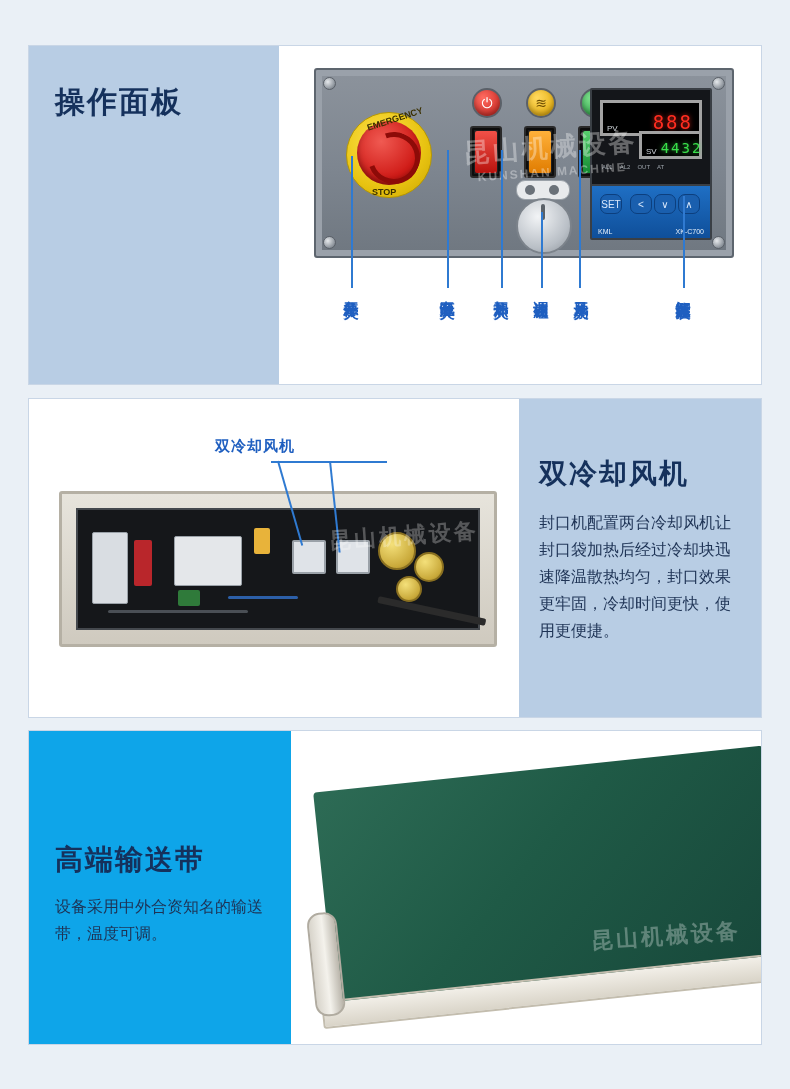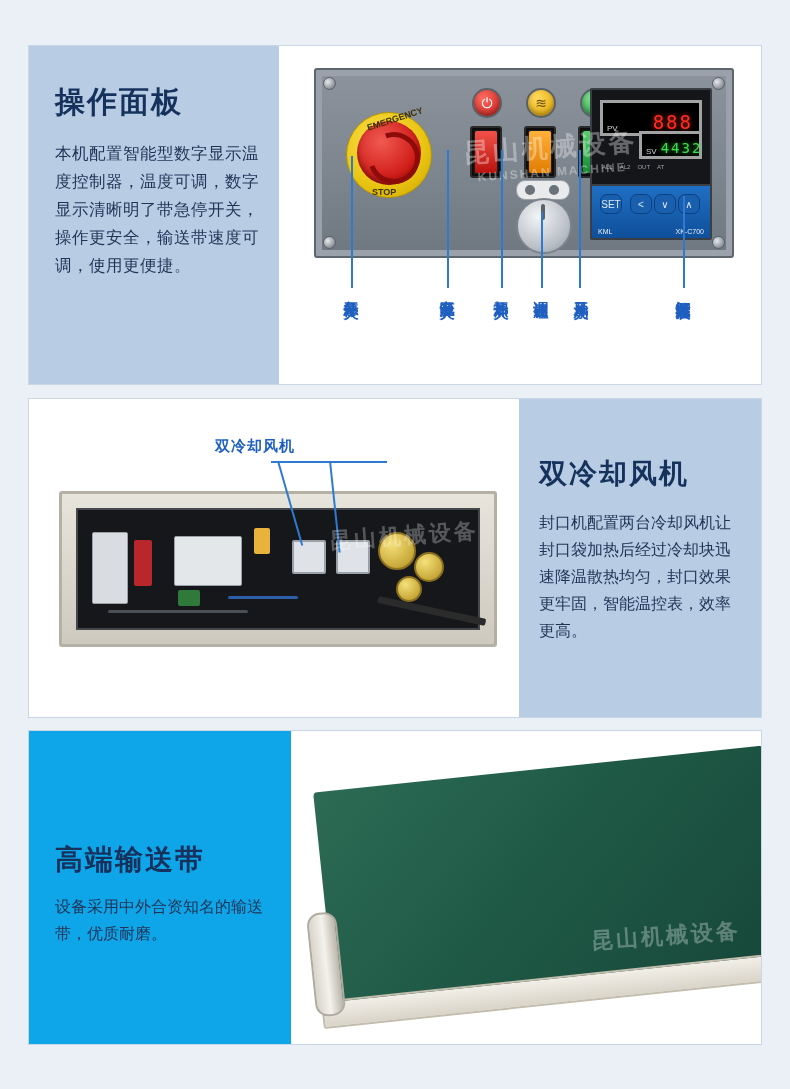--- a/index.html
+++ b/index.html
@@ -268,21 +268,20 @@
 </style>
 </head>
 <body>
 
 <div class="page">
 
   <div class="card" id="card1">
 
     <div class="textcol">
       <h2>操作面板</h2>
-      <div class="body">本机配置智能型数字显示温度控制器，温度可调，数字显示清晰明了带急停开关，操作更安全，输送带速度可调，使用更便捷。</div>
     </div>
 
     <div class="photocol">
 
       <div class="panel-wrap">
         <div class="panel">
           <span class="screw s-tl"></span>
           <span class="screw s-tr"></span>
           <span class="screw s-bl"></span>
           <span class="screw s-br"></span>
@@ -402,28 +401,28 @@
         <span class="cal2-line" style="left:248px;top:62px;width:2px;height:88px;transform:rotate(-16deg);transform-origin:top;"></span>
         <span class="cal2-line" style="left:300px;top:62px;width:2px;height:92px;transform:rotate(-6deg);transform-origin:top;"></span>
         <span class="cal2-label" style="left:186px;top:38px;">双冷却风机</span>
       </div>
 
       <div class="wm2">昆山机械设备</div>
     </div>
 
     <div class="textcol">
       <h2>双冷却风机</h2>
-      <div class="body">封口机配置两台冷却风机让封口袋加热后经过冷却块迅速降温散热均匀，封口效果更牢固，智能温控表，效率更高。</div>
+      <div class="body">封口机配置两台冷却风机让封口袋加热后经过冷却块迅速降温散热均匀，封口效果更牢固，冷却时间更快，使用更便捷。</div>
     </div>
   </div>
 
   <div class="card" id="card3">
     <div class="textcol">
       <h2>高端输送带</h2>
-      <div class="body">设备采用中外合资知名的输送带，优质耐磨。</div>
+      <div class="body">设备采用中外合资知名的输送带，温度可调。</div>
     </div>
 
     <div class="photocol">
       <div class="convey">
         <span class="belt3"></span>
         <span class="frame"></span>
         <span class="roller"></span>
       </div>
       <div class="wm3">昆山机械设备</div>
     </div>

